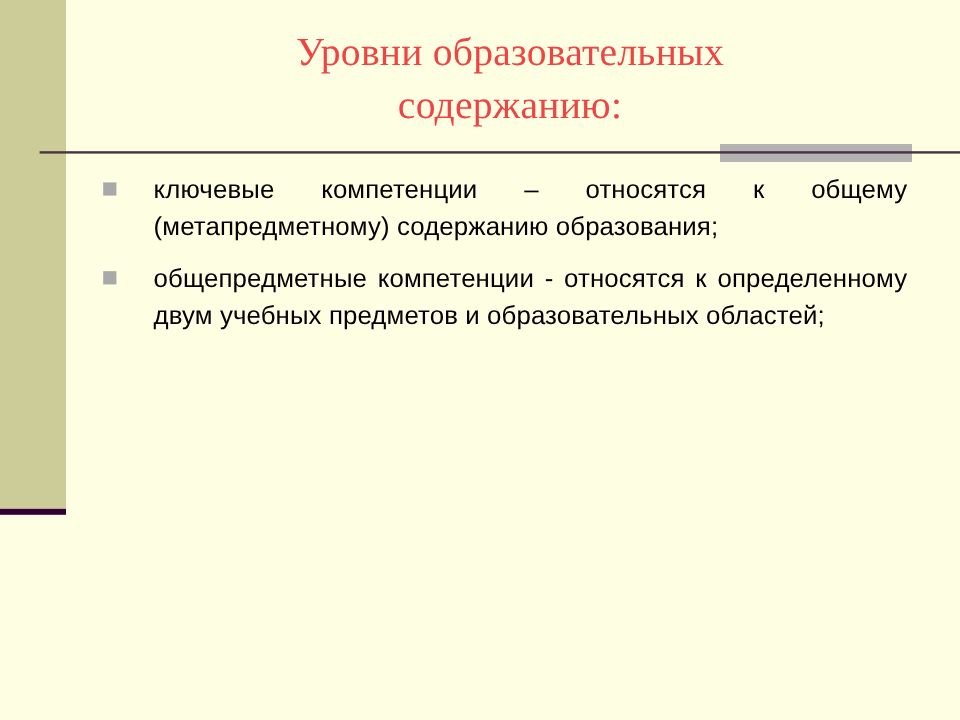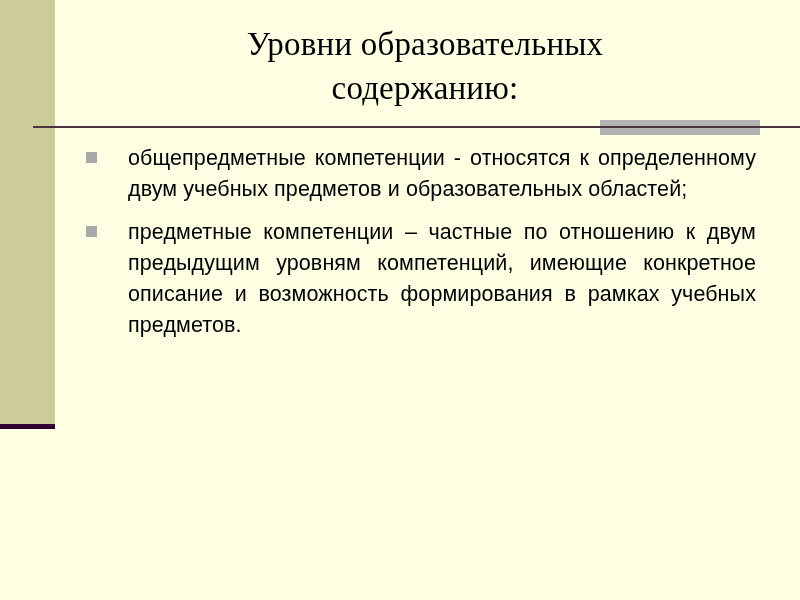--- a/index.html
+++ b/index.html
@@ -41,21 +41,21 @@
   
   .title {
     position: absolute;
     left: 120px;
     top: 22px;
     width: 610px;
     text-align: center;
     font-family: "Liberation Serif", serif;
     font-size: 33px;
     line-height: 44px;
-    color: #000000;
+    color: #ef4444;
     letter-spacing: 0.2px;
   }
   .title-line { display: block; white-space: nowrap; }
 
   
   .divider-wrap {
     position: absolute;
     left: 0;
     top: 118px;
     width: 800px;
@@ -123,26 +123,26 @@
     <span class="title-line">содержанию:</span>
   </div>
 
   <div class="divider-wrap">
     <div class="divider-grayblock"></div>
     <div class="divider-rule"></div>
   </div>
 
   <div class="body">
 
+    <div class="bullet-row">
+      <span class="bullet-marker"></span>
+      <span class="bullet-text">ключевые компетенции – относятся к общему (метапредметному) содержанию образования;</span>
+    </div>
 
     <div class="bullet-row">
       <span class="bullet-marker"></span>
       <span class="bullet-text">общепредметные компетенции - относятся к определенному двум учебных предметов и образовательных областей;</span>
     </div>
 
-    <div class="bullet-row">
-      <span class="bullet-marker"></span>
-      <span class="bullet-text last-loose">предметные компетенции – частные по отношению к двум предыдущим уровням компетенций, имеющие конкретное описание и возможность формирования в рамках учебных предметов.</span>
-    </div>
 
   </div>
 
 </div>
 
 </body></html>

